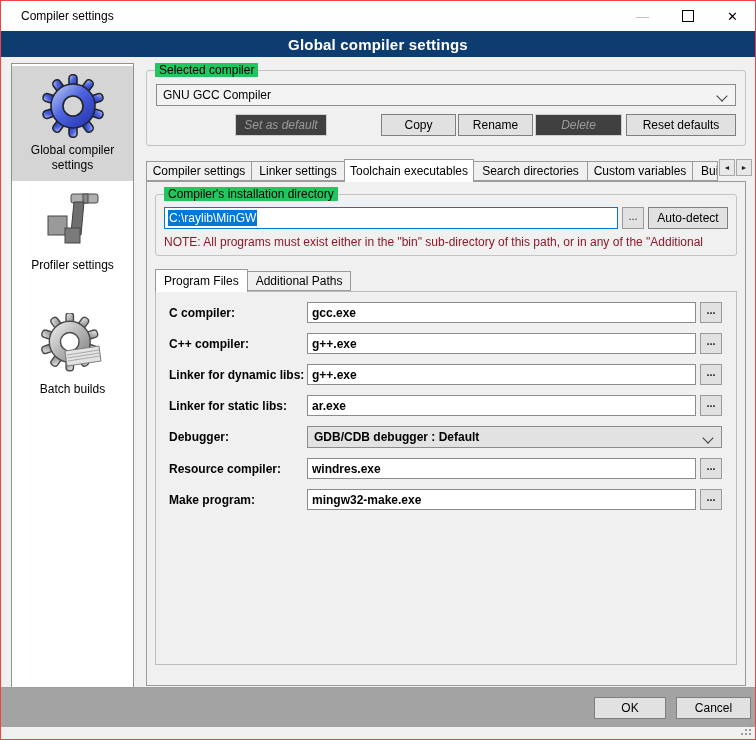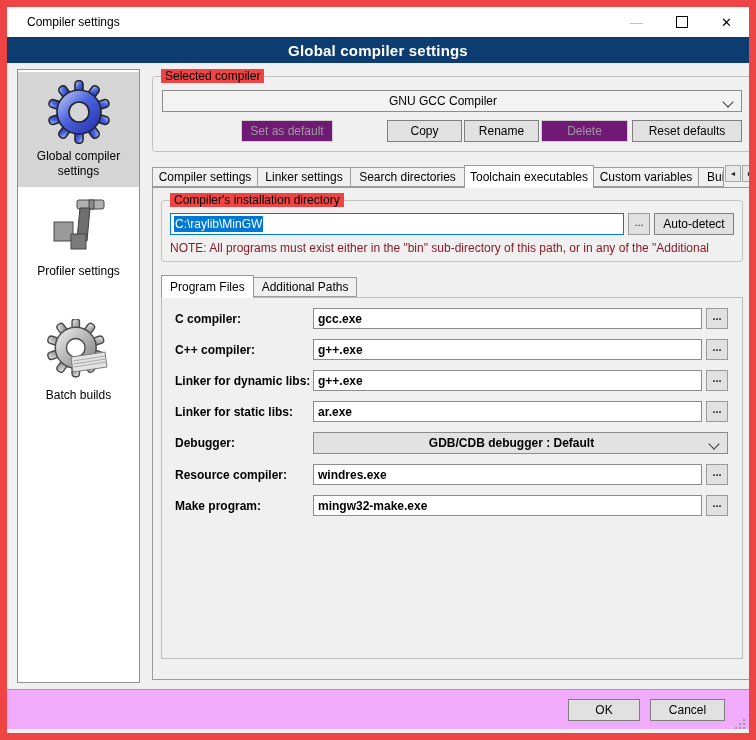--- a/index.html
+++ b/index.html
@@ -1,17 +1,17 @@
 <!DOCTYPE html>
 <html><head>
 <meta charset="utf-8">
 <style>
   html,body{margin:0;padding:0;background:#555;}
   .window{width:756px;height:740px;box-sizing:border-box;position:relative;
-    border:7px solid #ef4444;background:#f0f0f0;overflow:hidden;
+    border:1px solid #ef4444;background:#f0f0f0;overflow:hidden;
     font-family:"Liberation Sans",sans-serif;font-size:12px;color:#000;}
   
   .titlebar{height:30px;background:#ffffff;display:flex;align-items:center;}
   .title-text{padding-left:20px;font-size:12px;}
   .controls{margin-left:auto;display:flex;height:100%;}
   .ctrl{width:45px;display:flex;align-items:center;justify-content:center;cursor:default;}
   .ctrl-min{color:#b9b9b9;font-size:13px;}
   .ctrl-max .maxbox{width:10px;height:10px;border:1px solid #000;display:block;}
   .ctrl-close{font-size:13px;}
   
@@ -24,31 +24,31 @@
   .side-item{display:flex;flex-direction:column;align-items:center;text-align:center;
     padding:8px 2px 8px;line-height:15px;cursor:default;}
   .side-item.selected{background:#d5d5d5;}
   .side-item svg{display:block;}
   .side-item .side-label{margin-top:5px;}
   .side-item.gap{margin-top:24px;}
   
   .content{position:absolute;left:145px;top:6px;width:600px;bottom:12px;
     display:flex;flex-direction:column;}
   .group{border:1px solid #c3c3c3;border-radius:3px;position:relative;box-sizing:border-box;}
-  .group-label{position:absolute;top:-8px;left:8px;background:#ef4444;padding:0 4px;white-space:nowrap;}
+  .group-label{position:absolute;top:-8px;left:8px;background:#22c55e;padding:0 4px;white-space:nowrap;}
   .group1{margin-top:7px;padding:13px 9px 9px;}
   .combo{height:22px;border:1px solid #8c8c8c;background:#f3f3f3;display:flex;align-items:center;
-    padding:0 24px 0 6px;position:relative;box-sizing:border-box;white-space:nowrap;overflow:hidden;cursor:default;justify-content:center;}
+    padding:0 24px 0 6px;position:relative;box-sizing:border-box;white-space:nowrap;overflow:hidden;cursor:default;}
   .combo.gray{background:#e2e2e2;}
   .chev{position:absolute;right:9px;top:7px;width:7px;height:7px;
     border-right:1.4px solid #3c3c3c;border-bottom:1.4px solid #3c3c3c;transform:rotate(45deg);}
   .btn-row{display:flex;margin-top:8px;}
   .win-btn{height:22px;background:#e1e1e1;border:1px solid #7f7f7f;font:inherit;color:#000;
     box-sizing:border-box;padding:0;cursor:default;}
-  .win-btn.disabled{color:#9b9b9b;background:#701a75;border-color:#cfcfcf;}
+  .win-btn.disabled{color:#9b9b9b;background:#404040;border-color:#cfcfcf;font-style:italic;}
   
   .tabstrip{display:flex;align-items:flex-end;margin-top:12px;height:23px;position:relative;z-index:4;width:609px;}
   .tab{height:20px;box-sizing:border-box;background:#f0f0f0;border:1px solid #9b9b9b;
     margin-right:-1px;display:flex;align-items:center;justify-content:center;
     white-space:nowrap;overflow:hidden;cursor:default;padding:0 8px;}
   .tab.fixed{padding:0;}
   .tab.active{height:23px;margin-bottom:-1px;border-bottom:none;background:#fff;position:relative;z-index:6;}
   .tab.clipped{justify-content:flex-start;padding-left:8px;}
   .tab-scroll{width:16px;height:17px;box-sizing:border-box;margin-left:1px;align-self:flex-start;margin-top:1px;
     background:#e8e8e8;border:1px solid #a8a8a8;font-size:7px;line-height:1;color:#222;
@@ -71,23 +71,23 @@
   .prog-tabstrip{display:flex;align-items:flex-end;height:23px;position:relative;z-index:4;}
   .page{flex:1;border:1px solid #bdbdbd;background:#f0f0f0;box-sizing:border-box;
     padding:10px 14px 8px 13px;position:relative;z-index:1;}
   .field-row{display:flex;align-items:center;margin-bottom:10px;font-weight:bold;}
   .field-label{width:138px;flex:none;}
   .text-input{flex:1;height:21px;border:1px solid #8c8c8c;background:#fff;font:inherit;
     padding:0 4px;box-sizing:border-box;min-width:0;color:#000;}
   .field-row .small-btn{height:21px;}
   .field-row .combo{flex:1;height:22px;}
   
-  .footer{position:absolute;left:0;right:0;bottom:4px;height:40px;background:#f0abfc;
+  .footer{position:absolute;left:0;right:0;bottom:12px;height:40px;background:#a3a3a3;
     border-top:1px solid #9e9e9e;display:flex;align-items:center;justify-content:flex-end;
-    padding-right:24px;box-sizing:border-box;}
+    padding-right:4px;box-sizing:border-box;}
   .footer .win-btn{margin-left:10px;}
   .btn-ok{width:72px;}
   .btn-cancel{width:75px;}
   .grip{position:absolute;right:4px;bottom:4px;width:2px;height:2px;background:#9a9a9a;
     box-shadow:-4px 0 #9a9a9a,-8px 0 #9a9a9a,0 -4px #9a9a9a,-4px -4px #9a9a9a,0 -8px #9a9a9a;}
 </style>
 </head>
 <body>
 
 <div class="window">
@@ -198,22 +198,22 @@
             <button class="win-btn" style="width: 75px; margin-left: 2px;">Rename</button>
             <button class="win-btn disabled" style="width: 87px; margin-left: 2px;">Delete</button>
             <button class="win-btn" style="width: 110px; margin-left: 4px;">Reset defaults</button>
           </div>
       </div>
 
       <div class="tabstrip">
         <span id="main-tabs" style="display:flex;align-items:flex-end;height:23px;">
             <div class="tab fixed" style="width: 106px;">Compiler settings</div>
             <div class="tab fixed" style="width: 94px;">Linker settings</div>
+            <div class="tab fixed active" style="width: 130px;">Toolchain executables</div>
             <div class="tab fixed" style="width: 115px;">Search directories</div>
-            <div class="tab fixed active" style="width: 130px;">Toolchain executables</div>
             <div class="tab fixed" style="width: 106px;">Custom variables</div>
             <div class="tab fixed clipped" style="width: 26px;">Build options</div>
           </span>
         <button class="tab-scroll first">◄</button>
         <button class="tab-scroll">►</button>
       </div>
 
       <div class="tab-panel">
 
         <div class="group group2">

